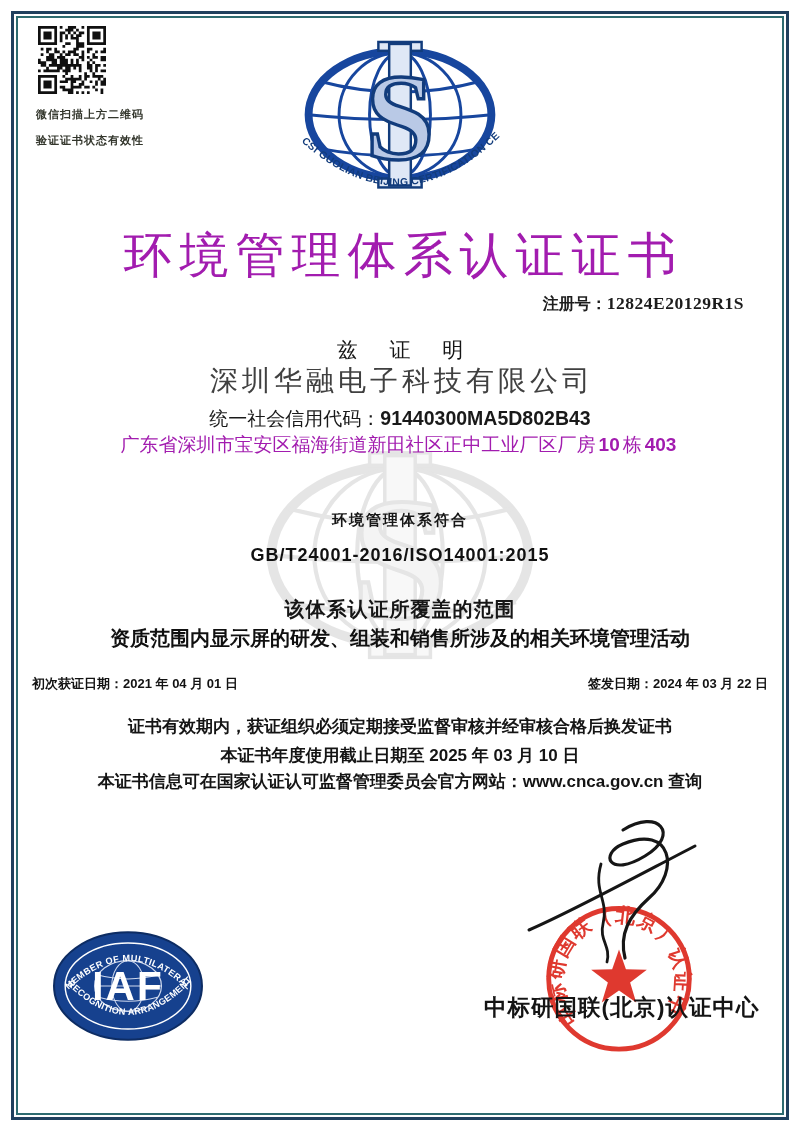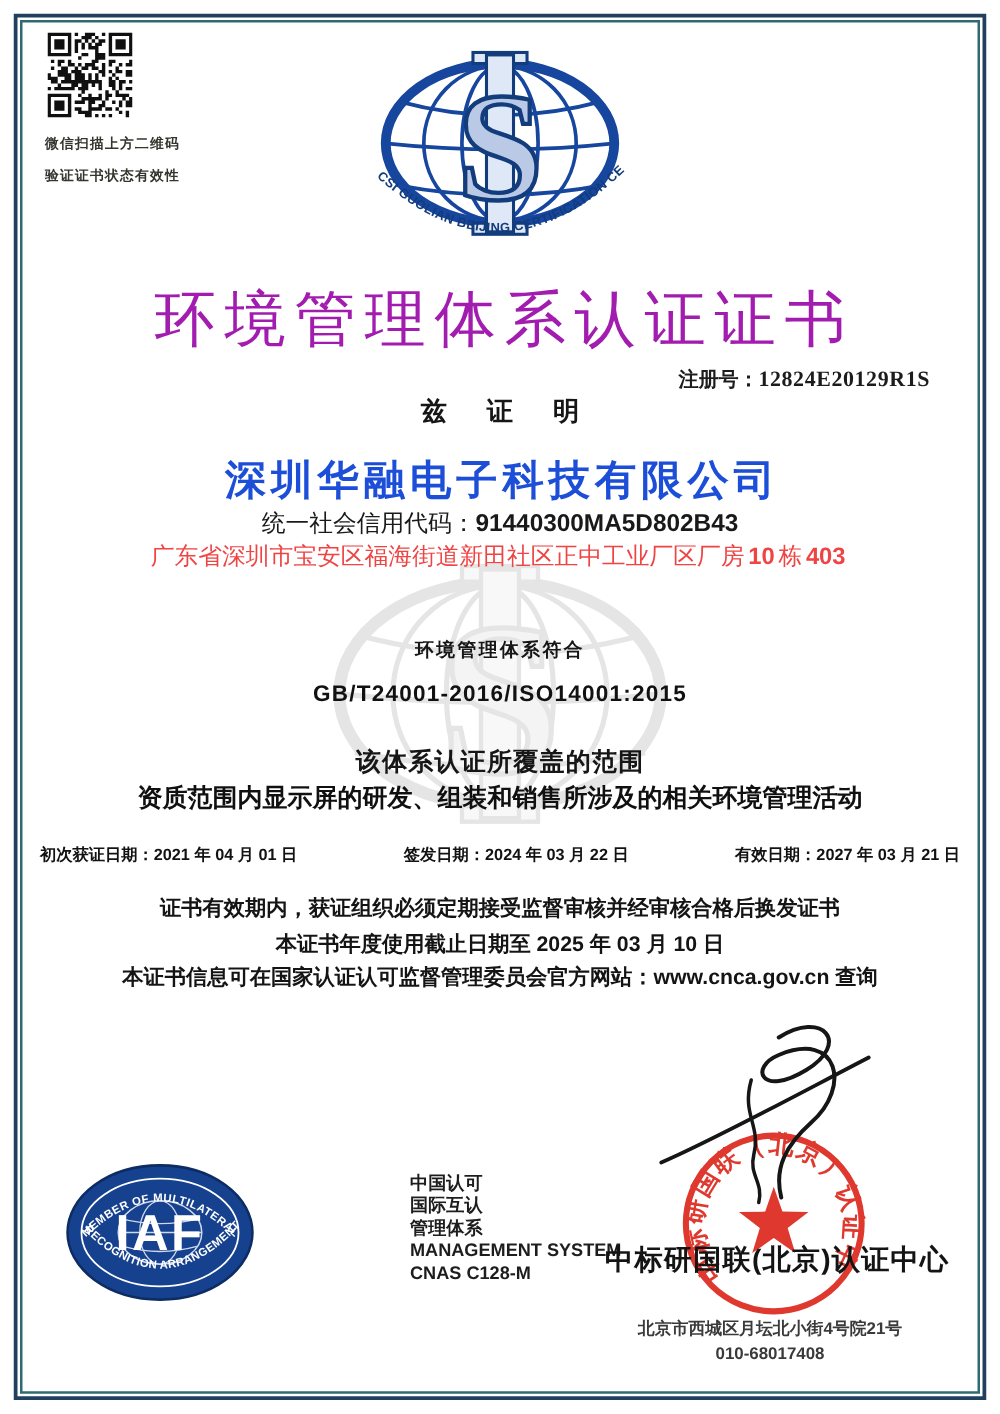--- a/index.html
+++ b/index.html
@@ -25,25 +25,25 @@
   .qr-cap{ left:36px; color:#33362c; font-size:11px; font-weight:bold; letter-spacing:1px; }
 
   
   .logo{ left:283px; top:40px; width:234px; height:172px; }
   .logo svg{ width:100%; height:100%; }
 
   .title{ top:223px; font-size:49px; font-weight:normal; color:#a21caf; letter-spacing:7px; text-indent:7px; }
   .reg{ top:293px; right:56px; font-size:16px; color:#1c1c1c; font-weight:bold; }
   .reg .num{ font-family:"Liberation Serif", serif; font-size:17.5px; font-weight:bold; letter-spacing:.5px; }
 
-  .zz{ top:315px; font-size:21px; font-weight:bold; color:#161616; letter-spacing:13px; text-indent:13px; }
-  .company{ top:362px; font-size:33px; font-weight:bold; color:#1d4ed8; letter-spacing:4px; text-indent:4px; }
+  .zz{ top:336px; font-size:21px; font-weight:normal; color:#161616; letter-spacing:13px; text-indent:13px; }
+  .company{ top:362px; font-size:28px; font-weight:normal; color:#404040; letter-spacing:4px; text-indent:4px; }
   .credit{ top:406px; font-size:19px; color:#191919; }
   .credit b{ font-size:19.5px; }
-  .addr{ top:432px; font-size:19px; color:#ef4444; }
+  .addr{ top:432px; font-size:19px; color:#a21caf; }
   .addr b{ margin:0 3px; }
 
   .conformity{ top:511px; font-size:15px; font-weight:bold; color:#161616; letter-spacing:2px; }
   .stdcode{ top:545px; font-size:18px; font-weight:bold; color:#111; letter-spacing:1px; }
   .scope-h{ top:596px; font-size:20px; font-weight:bold; color:#161616; letter-spacing:1px; }
   .scope-t{ top:625px; font-size:20px; font-weight:bold; color:#101010; }
 
   .dates{ top:675px; left:32px; right:32px; display:flex; justify-content:space-between; font-size:13px; font-weight:bold; color:#121212; }
   .note{ font-size:17px; font-weight:bold; color:#141414; }
   .n1{ top:715px; } .n2{ top:744px; } .n3{ top:770px; }
@@ -131,21 +131,20 @@
     </div>
 
     <div class="abs ctr conformity">环境管理体系符合</div>
     <div class="abs ctr stdcode">GB/T24001-2016/ISO14001:2015</div>
     <div class="abs ctr scope-h">该体系认证所覆盖的范围</div>
     <div class="abs ctr scope-t">资质范围内显示屏的研发、组装和销售所涉及的相关环境管理活动</div>
 
     <div class="abs dates">
       <span>初次获证日期：2021 年 04 月 01 日</span>
       <span>签发日期：2024 年 03 月 22 日</span>
-      <span>有效日期：2027 年 03 月 21 日</span>
     </div>
 
     <div class="abs ctr note n1">证书有效期内，获证组织必须定期接受监督审核并经审核合格后换发证书</div>
     <div class="abs ctr note n2">本证书年度使用截止日期至 2025 年 03 月 10 日</div>
     <div class="abs ctr note n3">本证书信息可在国家认证认可监督管理委员会官方网站：www.cnca.gov.cn 查询</div>
   </div>
 
   <div class="abs iaf">
     <svg viewBox="0 0 150 110" xmlns="http://www.w3.org/2000/svg">
       <ellipse cx="75" cy="55" rx="73" ry="53" fill="#16418e" stroke="#0d2c63" stroke-width="2"></ellipse>
@@ -159,27 +158,20 @@
         <textPath href="#iafTop" startOffset="3">MEMBER OF MULTILATERAL</textPath>
       </text>
       <path id="iafBot" d="M12,50 Q75,117 138,50" fill="none"></path>
       <text font-size="9" font-weight="bold" fill="#ffffff" letter-spacing="0.3">
         <textPath href="#iafBot" startOffset="4">RECOGNITION ARRANGEMENT</textPath>
       </text>
     </svg>
   </div>
 
 
-  <div class="abs acc-text">
-    <div>中国认可</div>
-    <div>国际互认</div>
-    <div>管理体系</div>
-    <div>MANAGEMENT SYSTEM</div>
-    <div>CNAS C128-M</div>
-  </div>
 
   <div class="abs issuer-name">中标研国联(北京)认证中心</div>
 
   <div class="abs stamp">
     <svg viewBox="0 0 170 170" xmlns="http://www.w3.org/2000/svg">
       <circle cx="85" cy="95" r="72" fill="none" stroke="#dd2b20" stroke-width="5"></circle>
       <polygon points="85,65 92.1,85.3 113.5,85.7 96.4,98.7 102.6,119.3 85,107 67.4,119.3 73.6,98.7 56.5,85.7 78,85.3" fill="#dd2b20"></polygon>
       <path id="stampArc" d="M44,136 A58,58 0 1 1 126,136" fill="none"></path>
       <text font-size="20.5" font-weight="bold" fill="#dd2b20" letter-spacing="1.5">
         <textPath href="#stampArc" startOffset="0">中标研国联（北京）认证中心</textPath>
@@ -188,17 +180,13 @@
   </div>
 
   <div class="abs signature">
     <svg viewBox="0 0 180 160" xmlns="http://www.w3.org/2000/svg">
       <path d="M100,18 C135,-4 158,22 122,44 C86,66 76,42 100,32 C148,12 158,58 126,86 C106,104 96,122 102,146" fill="none" stroke="#161616" stroke-width="3.2" stroke-linecap="round"></path>
       <path d="M78,52 C70,80 86,88 80,112 C76,128 88,134 84,150" fill="none" stroke="#161616" stroke-width="2.8" stroke-linecap="round"></path>
       <path d="M6,118 C48,100 118,62 172,34" fill="none" stroke="#161616" stroke-width="3" stroke-linecap="round"></path>
     </svg>
   </div>
 
-  <div class="abs btm-addr">
-    <div>北京市西城区月坛北小街4号院21号</div>
-    <div>010-68017408</div>
-  </div>
 </div>
 
 </body></html>

